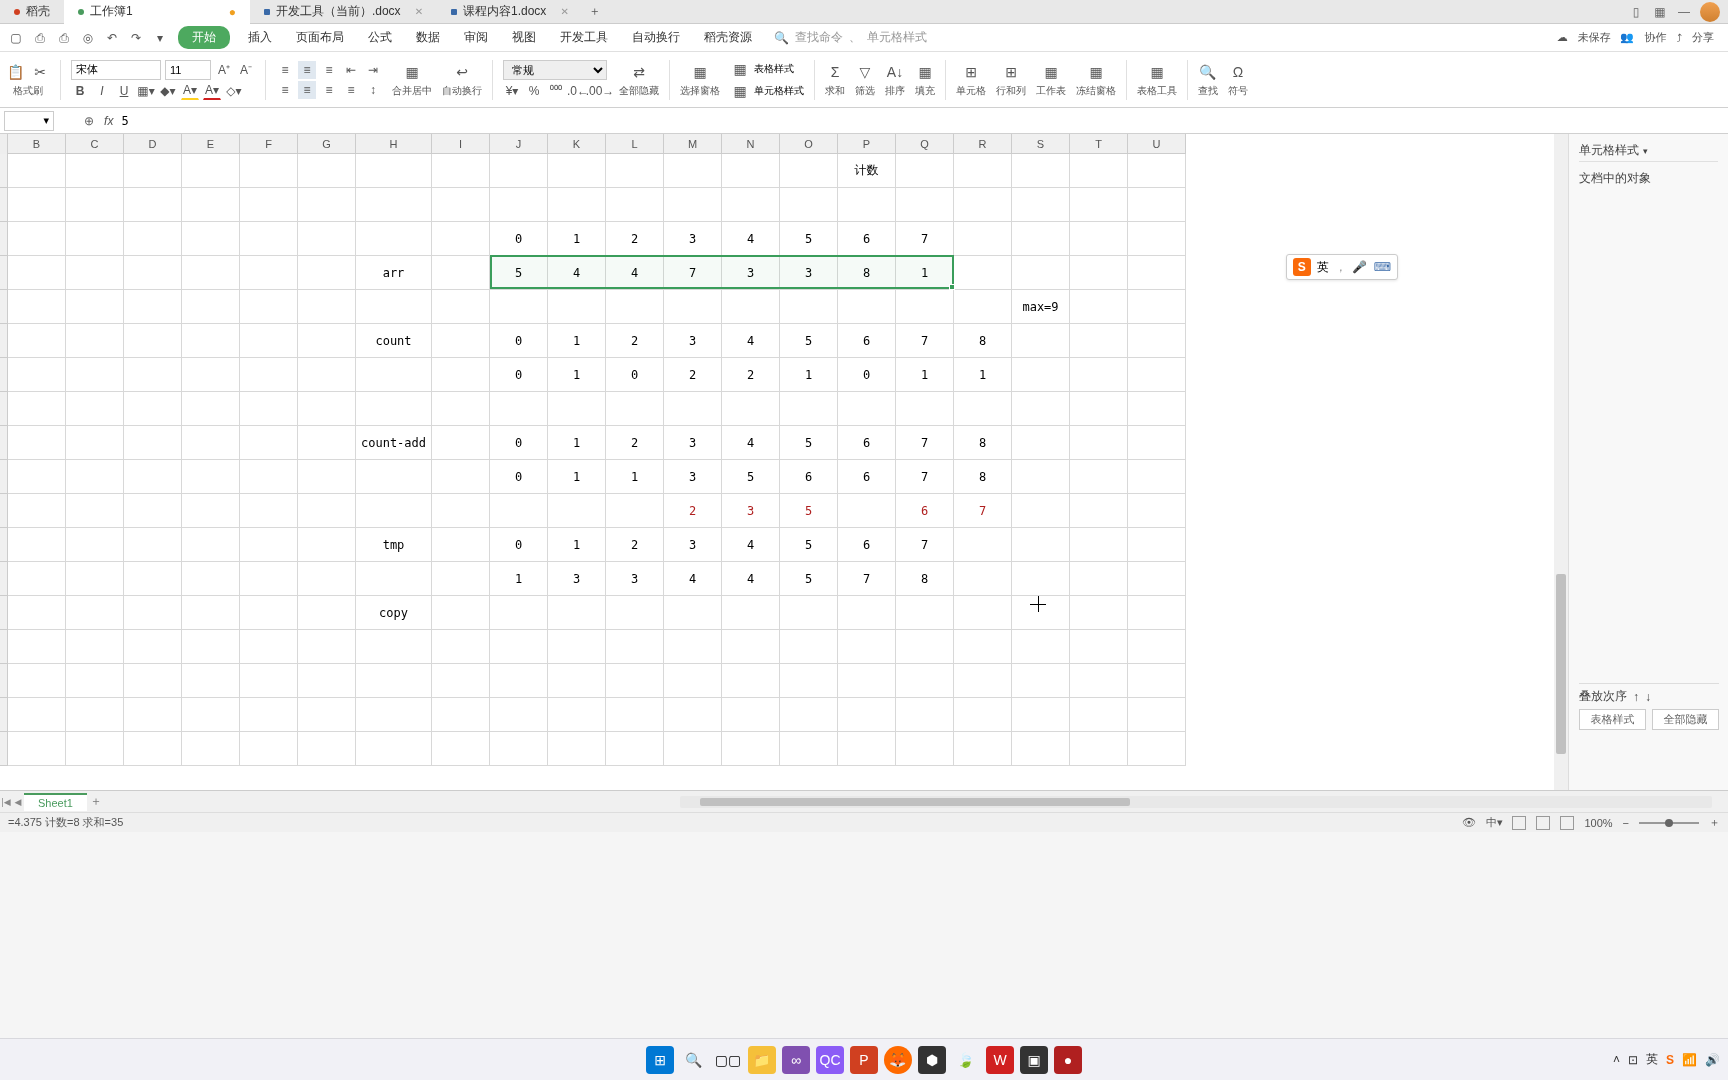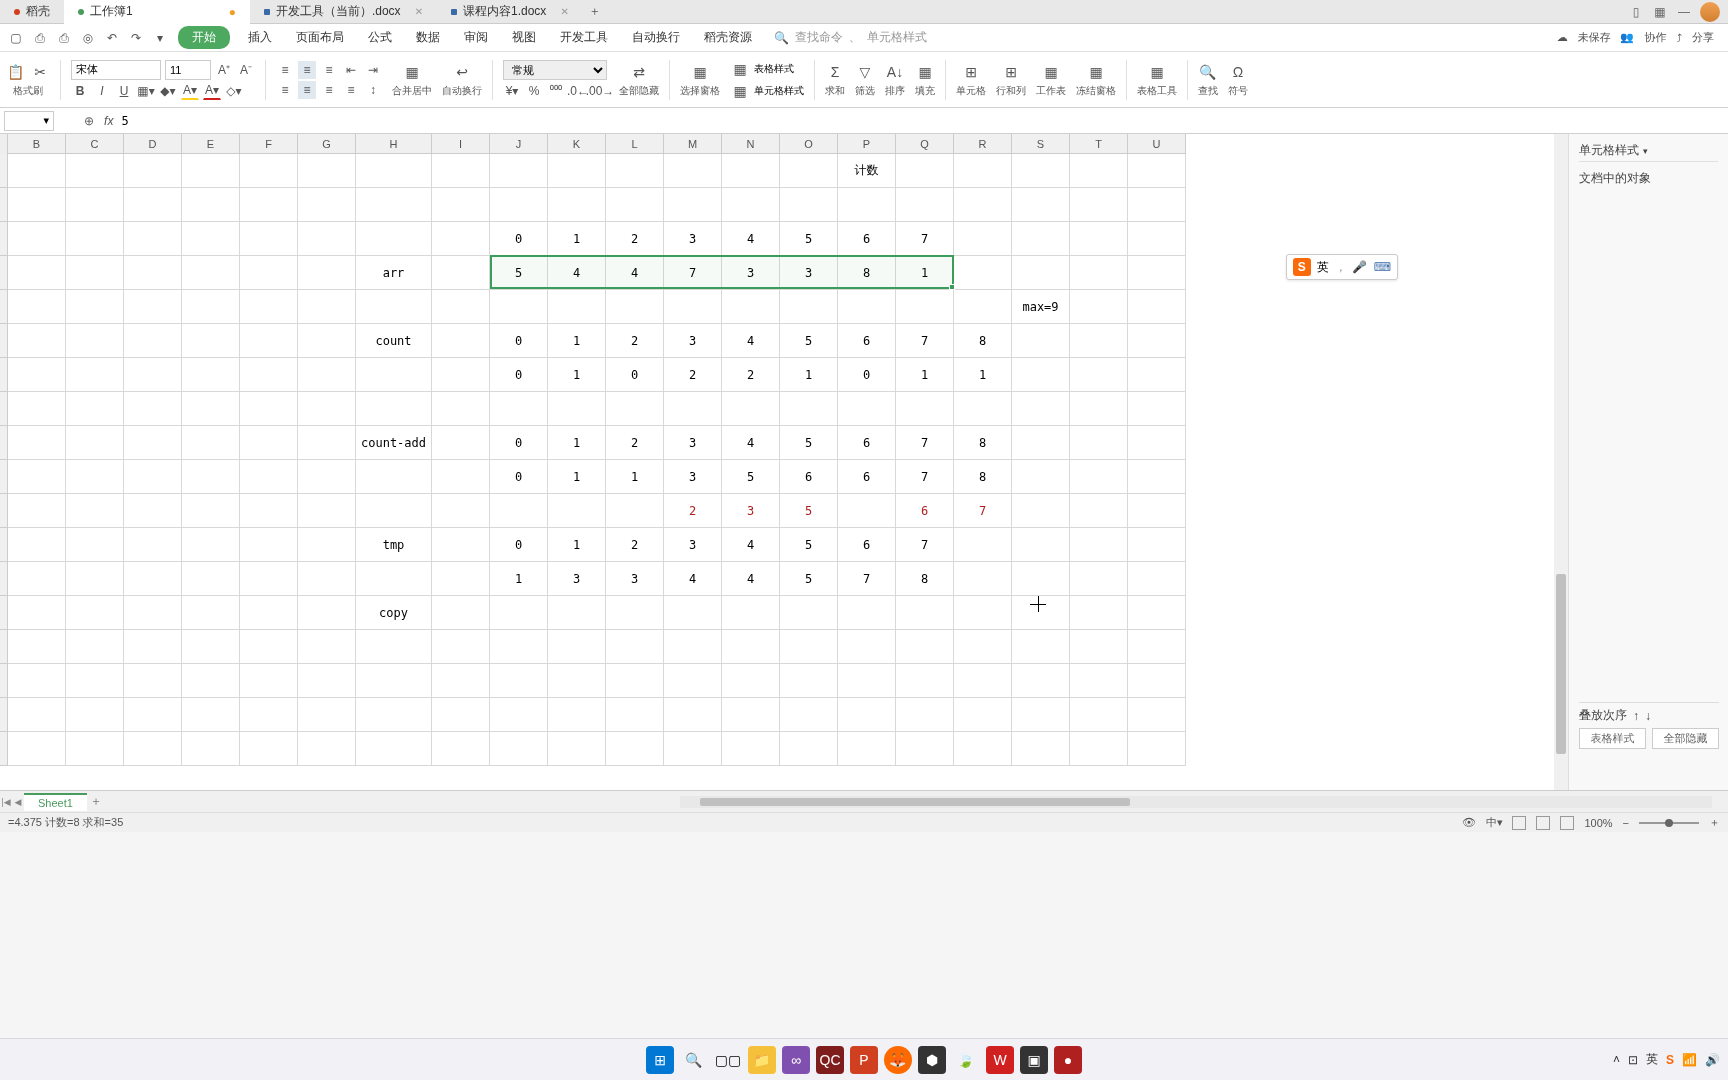--- a/index.html
+++ b/index.html
@@ -759,21 +759,21 @@
     </div>
     <div class="cursor-cross"></div>
   </div>
 
   <div class="side-panel">
     <div class="side-header">
       <span>单元格样式</span>
       <span style="font-size:9px">▾</span>
     </div>
     <div>文档中的对象</div>
-    <div style="position:absolute;bottom:41px;width:140px">
+    <div style="position:absolute;bottom:60px;width:140px">
       <div style="display:flex;gap:6px;align-items:center;border-top:1px solid #ddd;padding-top:4px">
         <span>叠放次序</span>
         <span>↑</span>
         <span>↓</span>
       </div>
       <div class="side-buttons">
         <div class="side-btn">表格样式</div>
         <div class="side-btn">全部隐藏</div>
       </div>
     </div>
@@ -814,21 +814,21 @@
     <span>＋</span>
   </div>
 </div>
 
 <div class="taskbar">
   <div class="task-icon" style="background:#0078d4;color:#fff">⊞</div>
   <div class="task-icon">🔍</div>
   <div class="task-icon">▢▢</div>
   <div class="task-icon" style="background:#f5c03a">📁</div>
   <div class="task-icon" style="background:#8050b0;color:#fff">∞</div>
-  <div class="task-icon" style="background:#7f1d1d;color:#fff">QC</div>
+  <div class="task-icon" style="background:#8b5cf6;color:#fff">QC</div>
   <div class="task-icon" style="background:#d04020;color:#fff">P</div>
   <div class="task-icon" style="background:#ff6a00;color:#fff;border-radius:50%">🦊</div>
   <div class="task-icon" style="background:#333;color:#fff">⬢</div>
   <div class="task-icon" style="color:#4a9b5e">🍃</div>
   <div class="task-icon" style="background:#d02020;color:#fff">W</div>
   <div class="task-icon" style="background:#333;color:#fff">▣</div>
   <div class="task-icon" style="background:#b02020;color:#fff">●</div>
   <div class="systray">
     <span>˄</span>
     <span>⊡</span>

